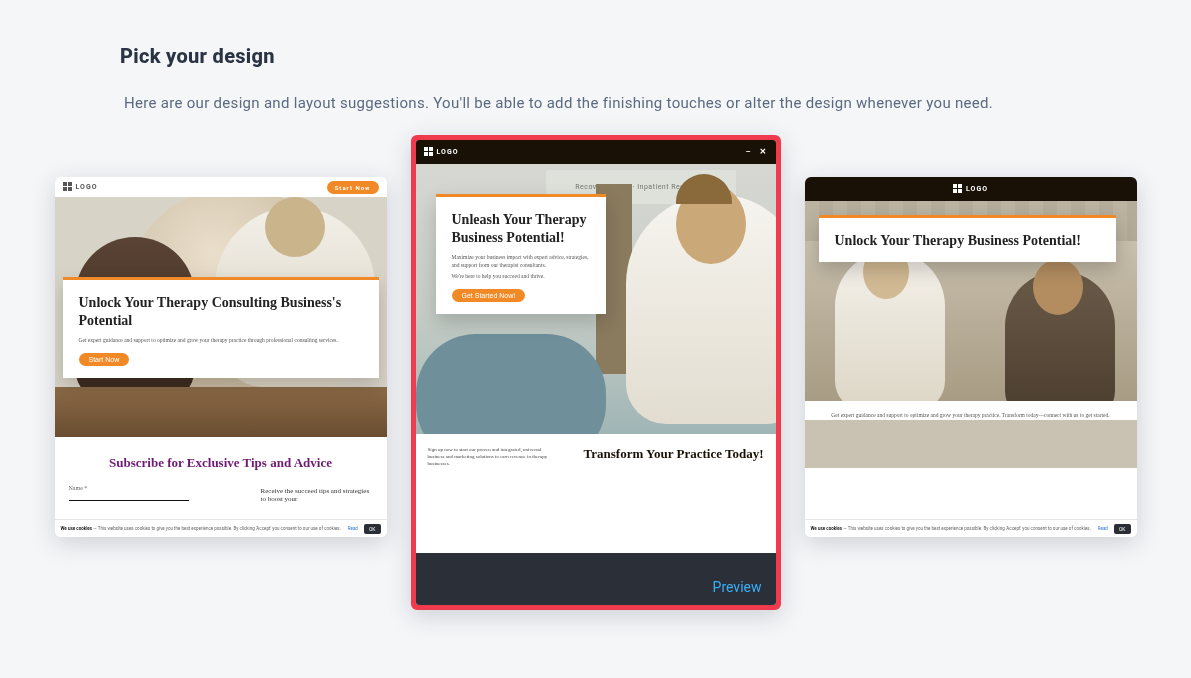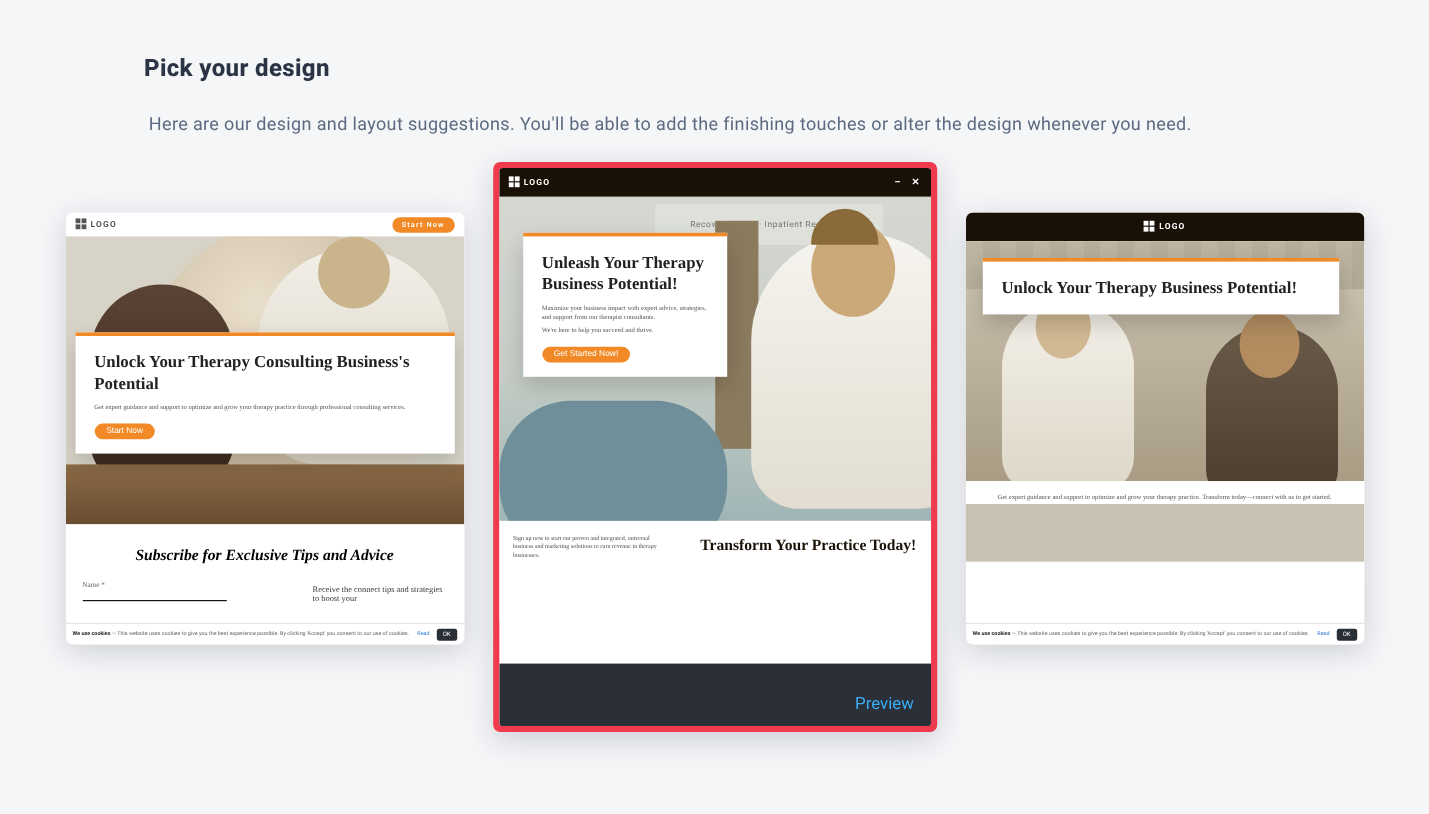--- a/index.html
+++ b/index.html
@@ -63,21 +63,21 @@
   .cookiebar .rd { color:#2d7bd6; }
   .cookiebar .cb-title { font-weight: 700; color:#222; }
 
   
   .action-panel { width: 100%; background:#2a2f38; padding: 14px 14px 10px 14px; }
   .use-btn { display:block; width: 100%; height: 36px; border-radius: 3px; background: linear-gradient(#2aafff, #1da0f2); color:#fff; font-size: 14px; font-weight: 700; letter-spacing: 2px; border: none; cursor: pointer; box-shadow: 0 4px 10px rgba(13,100,170,0.6); }
   .preview-link { display:block; text-align:right; color:#3aaef5; font-size: 14px; margin-top: 12px; cursor: pointer; }
 
   
   .sub-area { background:#fff; padding: 18px 14px 40px 14px; text-align:center; position: relative; font-family: Georgia, serif; }
-  .sub-area .sub-title { font-size: 13px; font-weight: 600; color: #000000; margin-bottom: 12px; font-style: italic; }
+  .sub-area .sub-title { font-size: 13px; font-weight: 600; color: #701a75; margin-bottom: 12px; }
   .sub-area .name-field { position:absolute; left:14px; bottom: 22px; width: 120px; height: 16px; border-bottom: 1px solid #111; font-size: 6px; color:#666; text-align:left; }
   .sub-area .sub-text { position:absolute; right:16px; bottom:20px; width: 110px; font-size: 7px; color:#333; text-align:left; }
 
   
   .transform-area { background:#fff; padding: 12px 12px 50px 12px; display:flex; gap: 16px; font-family: Georgia, serif; }
   .transform-area .left-col { width: 36%; font-size: 5px; color:#444; line-height:1.4; }
   .transform-area .right-col { flex:1; text-align:right; }
   .transform-area .right-col .t-title { font-size: 13px; font-weight:700; color:#1a1106; line-height:1.3; }
 
   
@@ -114,21 +114,21 @@
         </div>
         <div class="hero-card" style="top:80px;">
           <div class="card-title">Unlock Your Therapy Consulting Business's Potential</div>
           <div class="card-sub">Get expert guidance and support to optimize and grow your therapy practice through professional consulting services.</div>
           <span class="card-btn">Start Now</span>
         </div>
       </div>
       <div class="sub-area">
         <div class="sub-title">Subscribe for Exclusive Tips and Advice</div>
         <div class="name-field">Name *</div>
-        <div class="sub-text">Receive the connect tips and strategies to boost your</div>
+        <div class="sub-text">Receive the succeed tips and strategies to boost your</div>
       </div>
       <div class="cookiebar">
         <span><span class="cb-title">We use cookies</span> — <span>This website uses cookies to give you the best experience possible. By clicking 'Accept' you consent to our use of cookies.</span></span>
         <span class="cb-right">
             <span class="rd">Read</span>
             <span class="ok">OK</span>
           </span>
       </div>
     </div>
 

